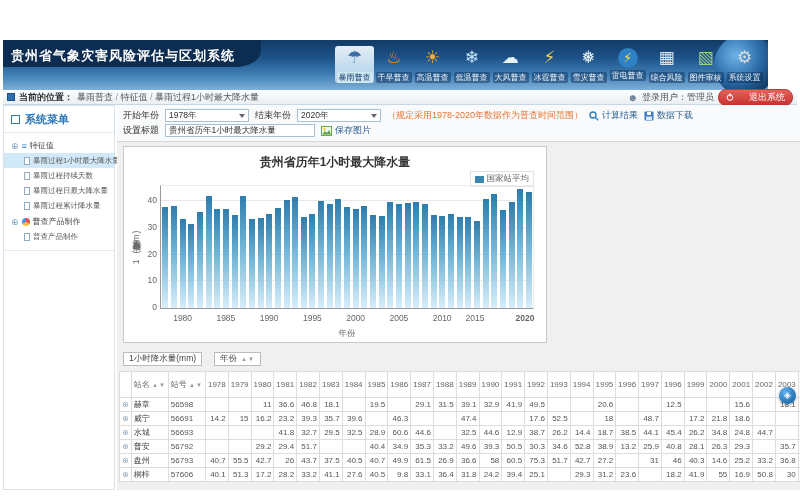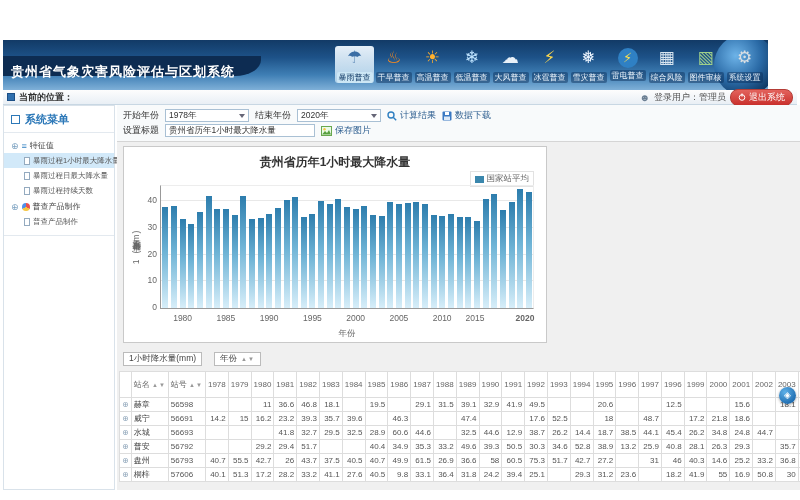--- a/index.html
+++ b/index.html
@@ -5,21 +5,21 @@
   * { margin:0; padding:0; box-sizing:border-box; }
   body { background:#fff; font-family:"Liberation Sans","DejaVu Sans",sans-serif; }
   .page { position:relative; width:800px; height:500px; background:#fff; overflow:hidden; }
 
   
   .app-header { position:absolute; left:3px; top:40px; width:765px; height:50px;
     background:linear-gradient(180deg,#123a66 0%,#1d5288 35%,#3f7fb5 70%,#7fb0d8 100%);
     overflow:hidden; }
   .globe { position:absolute; right:-8px; top:-6px; width:62px; height:62px; border-radius:50%;
     background:radial-gradient(circle at 35% 35%, #6db3e8 0%, #2a6aa6 45%, #0a2c52 85%); z-index:0; }
-  .logo { position:absolute; left:0; top:16px; height:20px; padding:6px 26px 0 8px;
+  .logo { position:absolute; left:0; top:0; height:27px; padding:6px 26px 0 8px;
     background:#0d2c52; border-bottom-right-radius:26px 16px; z-index:1; }
   .logo span { color:#fff; font-weight:bold; font-size:13px; letter-spacing:1px; }
   .topnav { position:absolute; right:4px; top:6px; display:flex; z-index:2; }
   .nav-item { width:39px; display:flex; flex-direction:column; align-items:center; cursor:pointer; }
   .nav-item .nav-ic { height:24px; line-height:24px; font-size:17px; text-align:center; }
   .nav-item .nav-ic.badge { width:20px; height:20px; line-height:20px; margin-top:2px; border-radius:50%; font-size:13px; }
   .nav-item .nav-lb { margin-top:2px; font-size:8px; color:#eaf3fb; background:rgba(8,42,85,.45);
     padding:0 2px; border-radius:2px; white-space:nowrap; }
   .nav-item.active { background:linear-gradient(180deg,rgba(240,248,255,.95),rgba(190,220,240,.85));
     border-radius:3px; }
@@ -28,21 +28,21 @@
   
   .crumbbar { position:absolute; left:3px; top:90px; width:794px; height:15px;
     background:linear-gradient(180deg,#fdfdfd,#e9eff5); border-bottom:1px solid #c8d7e3;
     display:flex; align-items:center; justify-content:space-between; padding:0 4px; font-size:9px; color:#555; }
   .crumb-left, .crumb-right { display:flex; align-items:center; gap:4px; }
   .crumb-icon { display:inline-block; width:8px; height:8px; background:#2f6fae; border:1px solid #1c4f86; }
   .crumb-label { font-weight:bold; color:#333; }
   .crumb-item { color:#555; cursor:pointer; }
   .sep { color:#999; }
   .user-icon { color:#6b7f93; font-size:10px; }
-  .logout { display:flex; align-items:center; gap:3px; border:1px solid #b43c36; cursor:pointer;
+  .logout { display:flex; align-items:center; gap:15px; border:1px solid #b43c36; cursor:pointer;
     background:linear-gradient(180deg,#e3635d,#c9302c); color:#fff; font-size:9px;
     padding:1px 7px; border-radius:8px; font-family:inherit; }
 
   
   .sidebar { position:absolute; left:3px; top:105px; width:112px; height:385px;
     background:#fff; border:1px solid #d9e2ea; }
   .side-title { display:flex; align-items:center; gap:5px; padding:6px 7px 5px 7px;
     color:#2c78b8; font-weight:bold; font-size:11px; border-bottom:1px solid #e3e9ef; }
   .side-title-icon { display:inline-block; width:9px; height:9px; border:1.5px solid #2c78b8; }
   .tree { padding-top:4px; border-bottom:1px solid #e3e9ef; padding-bottom:6px; }
@@ -160,20 +160,21 @@
           <div class="nav-ic" style="color: rgb(217, 222, 227);">⚙</div>
           <div class="nav-lb">系统设置</div>
         </div>
       </nav>
   </header>
 
   <div class="crumbbar">
     <div class="crumb-left">
       <span class="crumb-icon"></span>
       <span class="crumb-label">当前的位置：</span>
+      <span class="crumb-items"><span class="crumb-item">暴雨普查</span><span class="sep"> / </span><span class="crumb-item">特征值</span><span class="sep"> / </span><span class="crumb-item">暴雨过程1小时最大降水量</span></span>
     </div>
     <div class="crumb-right">
       <span class="user-icon">☻</span>
       <span>登录用户：管理员</span>
       <button class="logout">
         <svg width="8" height="8" viewBox="0 0 8 8">
             <circle cx="4" cy="4.5" r="2.8" fill="none" stroke="#fff" stroke-width="1"></circle>
             <line x1="4" y1="0.5" x2="4" y2="3.4" stroke="#fff" stroke-width="1.2"></line>
           </svg>
         <span>退出系统</span>
@@ -191,25 +192,29 @@
           <span class="expander">⊕</span>
           <span class="list-ic">≡</span>
           <span>特征值</span>
         </div>
         <div class="tree-child selected">
           <span class="file-ic"></span>
           <span>暴雨过程1小时最大降水量</span>
         </div>
         <div class="tree-child">
           <span class="file-ic"></span>
-          <span>暴雨过程日最大降水量</span>
+          <span>暴雨过程持续天数</span>
         </div>
         <div class="tree-child">
           <span class="file-ic"></span>
-          <span>暴雨过程持续天数</span>
+          <span>暴雨过程日最大降水量</span>
+        </div>
+        <div class="tree-child">
+          <span class="file-ic"></span>
+          <span>暴雨过程累计降水量</span>
         </div>
         <div class="tree-group">
           <span class="expander">⊕</span>
           <span class="pie-ic"></span>
           <span>普查产品制作</span>
         </div>
         <div class="tree-child">
           <span class="file-ic"></span>
           <span>普查产品制作</span>
         </div>
@@ -222,20 +227,21 @@
         <span class="flabel">开始年份</span>
         <div class="fselect">
           <span>1978年</span>
             <span class="caret"></span>
         </div>
         <span class="flabel">结束年份</span>
         <div class="fselect">
           <span>2020年</span>
             <span class="caret"></span>
         </div>
+        <span class="hint">（规定采用1978-2020年数据作为普查时间范围）</span>
         <span class="tool-link">
           <svg width="10" height="10" viewBox="0 0 10 10">
               <circle cx="4" cy="4" r="3" fill="none" stroke="#2f7fc1" stroke-width="1.4"></circle>
               <line x1="6.4" y1="6.4" x2="9.2" y2="9.2" stroke="#2f7fc1" stroke-width="1.4"></line>
             </svg>
           <span>计算结果</span>
         </span>
         <span class="tool-link">
           <svg width="10" height="10" viewBox="0 0 10 10">
               <rect x="0.5" y="0.5" width="9" height="9" rx="1" fill="#3a79c3"></rect>

